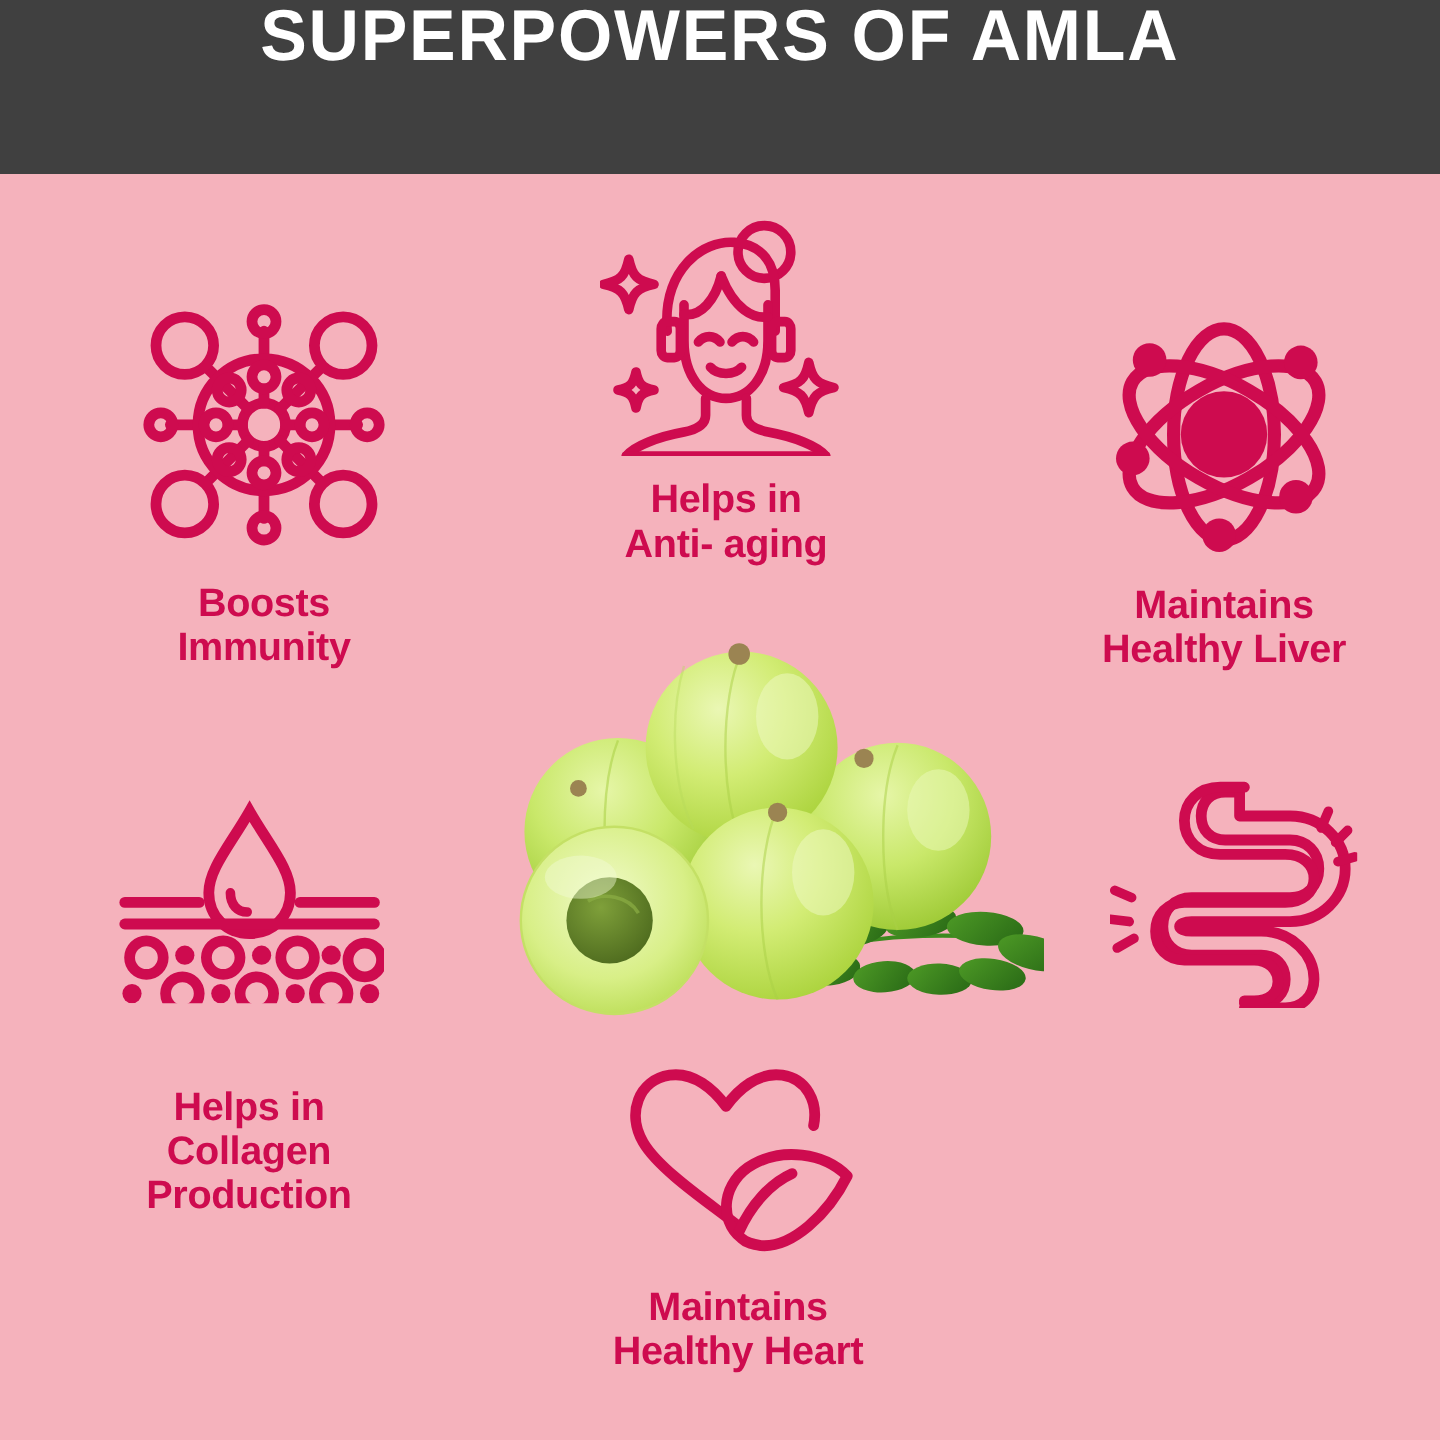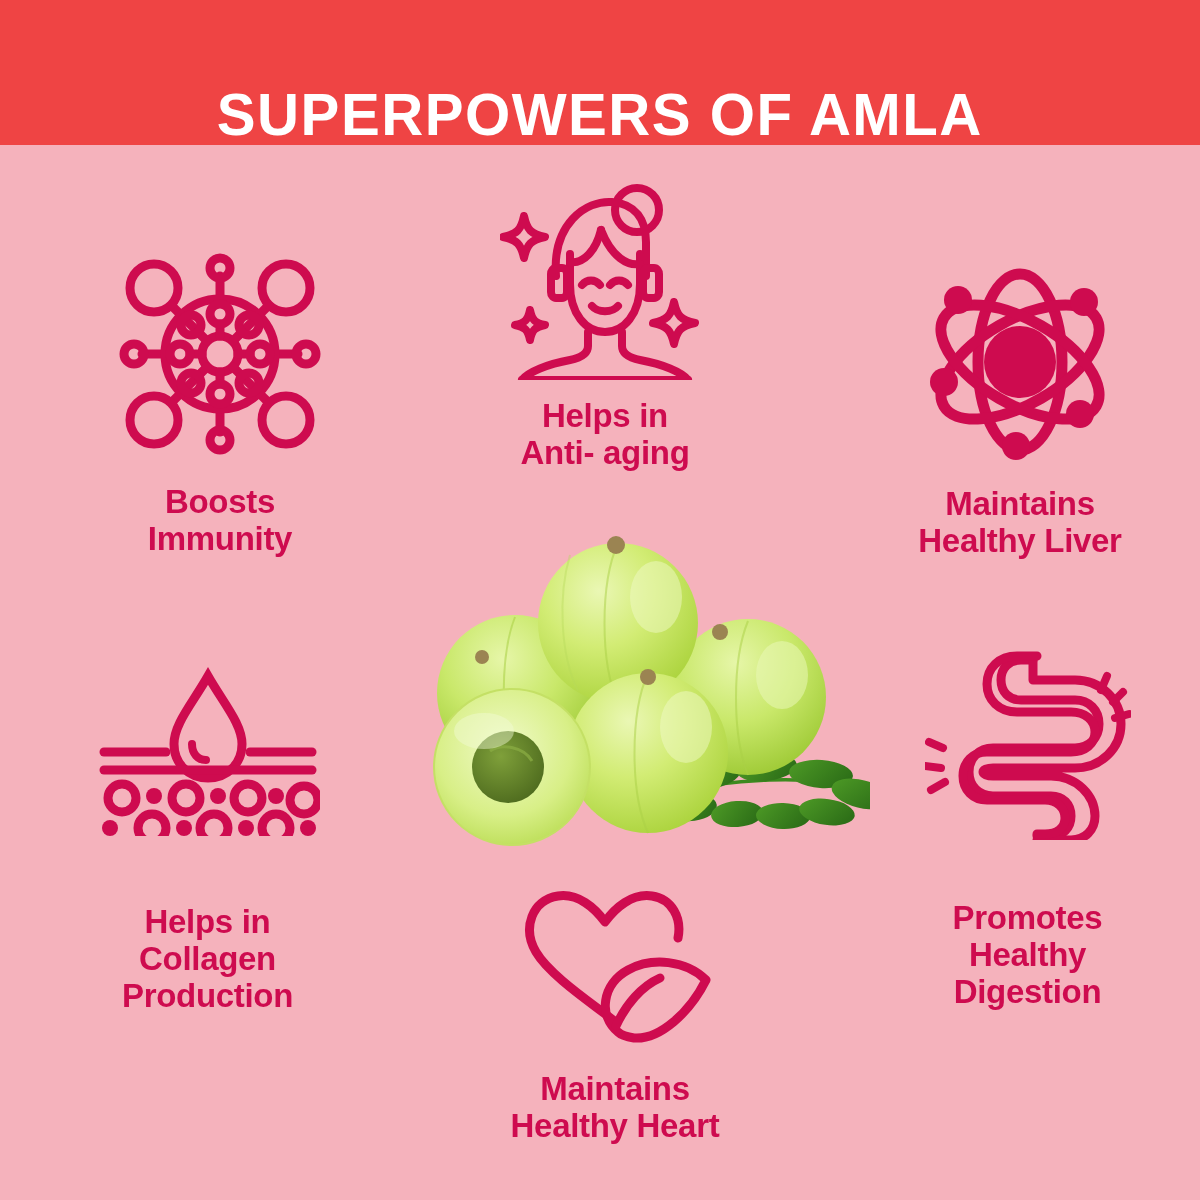--- a/index.html
+++ b/index.html
@@ -14,23 +14,23 @@
     background: #F5B2BC;
     overflow: hidden;
     font-family: "Liberation Sans", sans-serif;
   }
   
   #header-band {
     position: absolute;
     left: 0; top: 0;
     width: 1200px;
     height: 145px;
-    background: #ef4444;
+    background: #404040;
     display: flex;
-    align-items: flex-end;
+    align-items: flex-start;
     justify-content: center;
   }
   #header-title {
     color: #FFFFFF;
     font-family: "Liberation Sans Narrow", "Liberation Sans", sans-serif;
     font-size: 60px;
     font-weight: bold;
     letter-spacing: 1.5px;
     transform: scaleX(0.97);
     white-space: nowrap;
@@ -369,23 +369,20 @@
           <line x1="204" y1="64" x2="190" y2="68"></line>
         </g>
 
         <g stroke-width="8">
           <line x1="4" y1="92" x2="18" y2="98"></line>
           <line x1="0" y1="116" x2="16" y2="118"></line>
           <line x1="6" y1="140" x2="20" y2="132"></line>
         </g>
       </svg>
     </div>
-    <div class="caption">Promotes
-Healthy
-Digestion</div>
   </div>
 
   <div class="feature" id="feat-heart">
     <div class="icon-wrap">
       <svg width="210" height="165" viewBox="0 0 210 165" fill="none" stroke="#CE0B4F" stroke-width="9" stroke-linecap="round" stroke-linejoin="round">
 
         <path d="M103 140
                  C 86 126, 40 96, 26 72
                  C 12 48, 22 20, 48 16
                  C 68 13, 85 28, 95 42

